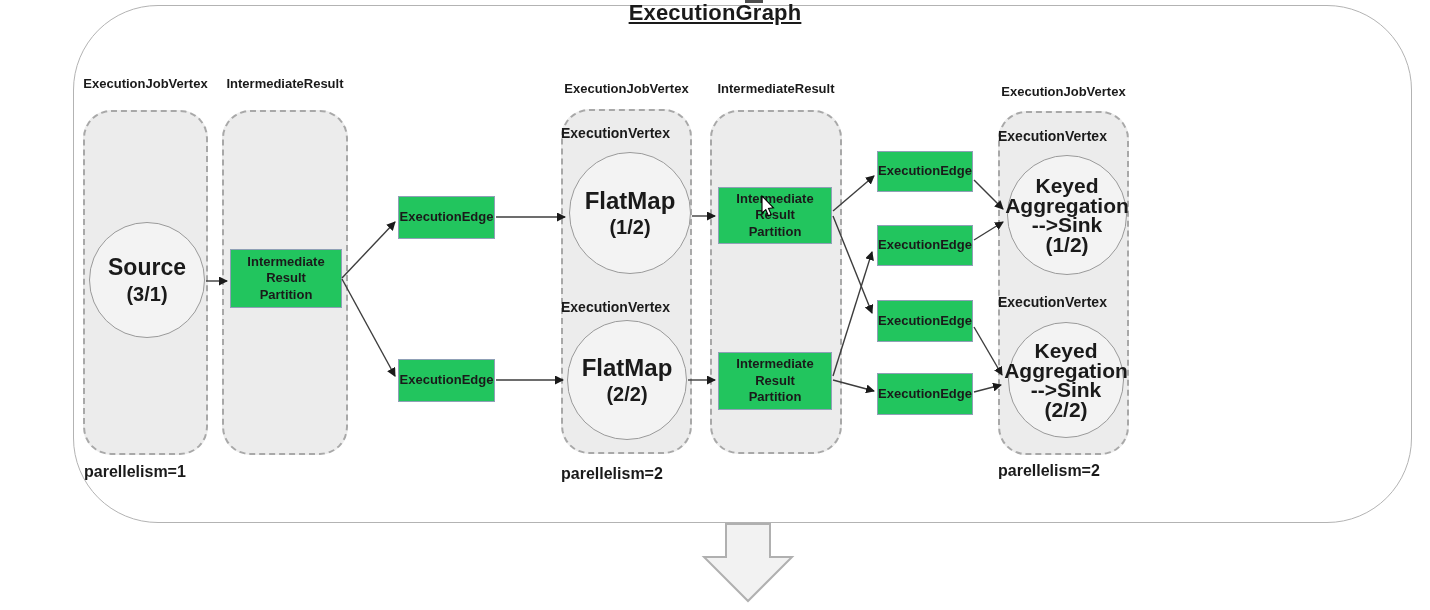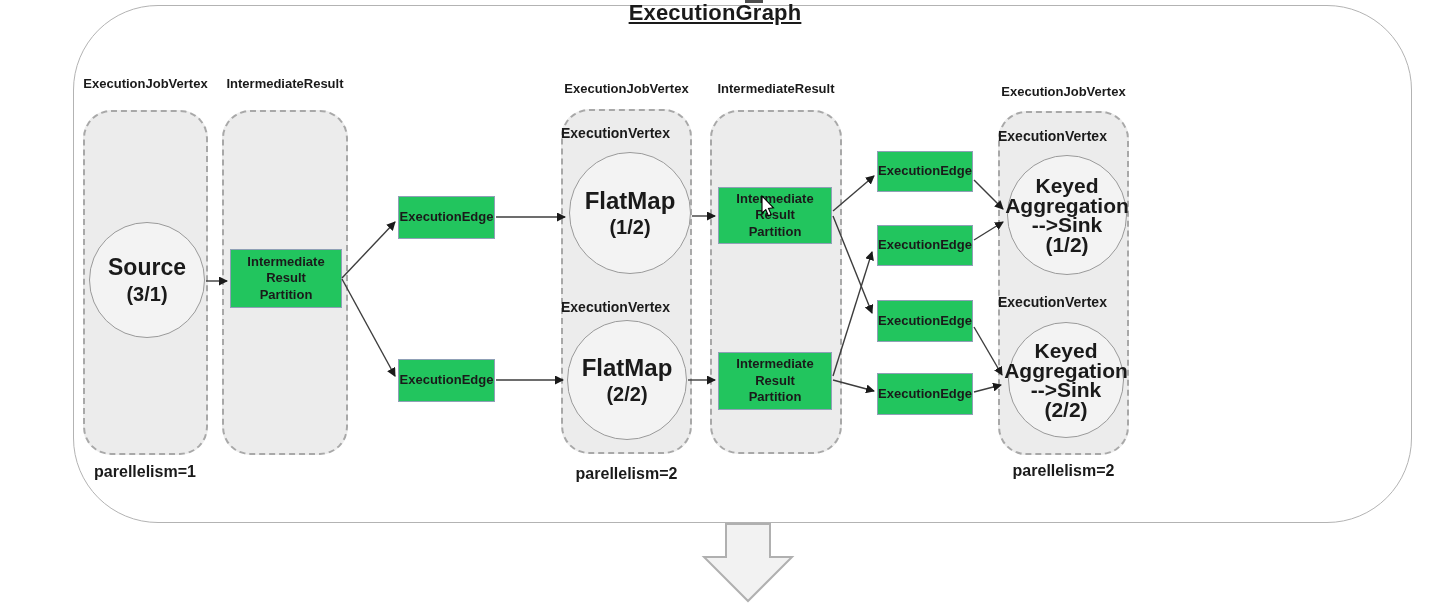--- a/index.html
+++ b/index.html
@@ -31,21 +31,21 @@
   }
   .circle .big  { font-size:23px; line-height:27px; }
   .circle .med  { font-size:20px; line-height:26px; }
   .circle .sm   { font-size:21px; line-height:19.5px; }
   .bluebox {
     background:#22c55e; border:1.5px solid #8fa0b6;
     display:flex; flex-direction:column; align-items:center; justify-content:center;
     text-align:center; font-size:13px; line-height:16.5px; z-index:3; white-space:nowrap;
   }
   .par {
-    font-size:16px; text-align:center; white-space:nowrap; z-index:2;
+    font-size:16px; white-space:nowrap; z-index:2;
   }
   .outer {
     left:73px; top:5px; width:1339px; height:518px;
     border:1.5px solid #b3b3b3; border-radius:85px; background:#ffffff; z-index:0;
   }
   svg.overlay {
     position:absolute; left:0; top:0; width:1430px; height:610px;
     z-index:6; pointer-events:none;
   }
 </style>

